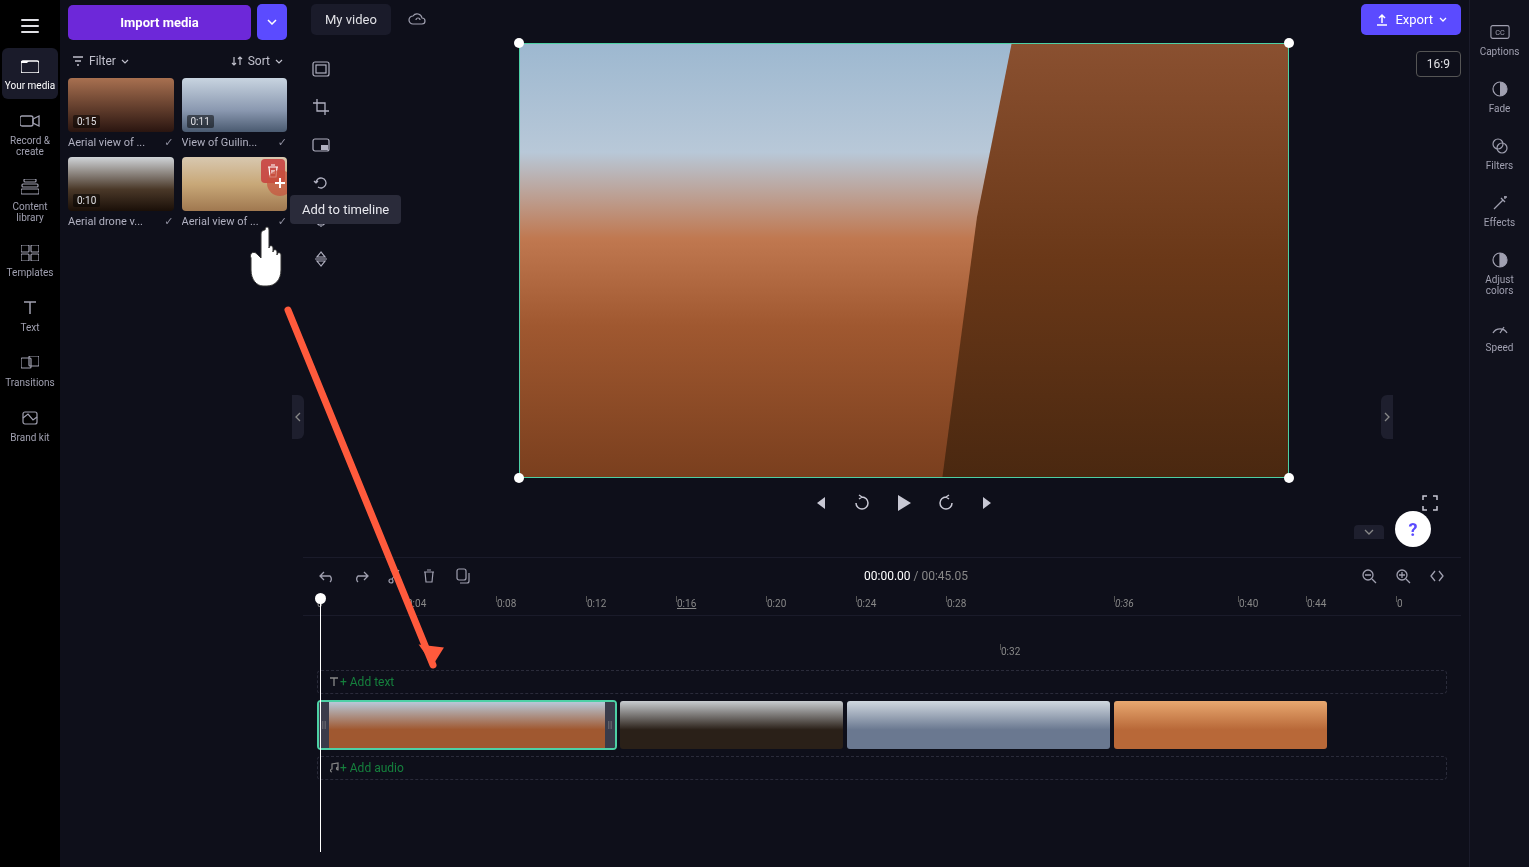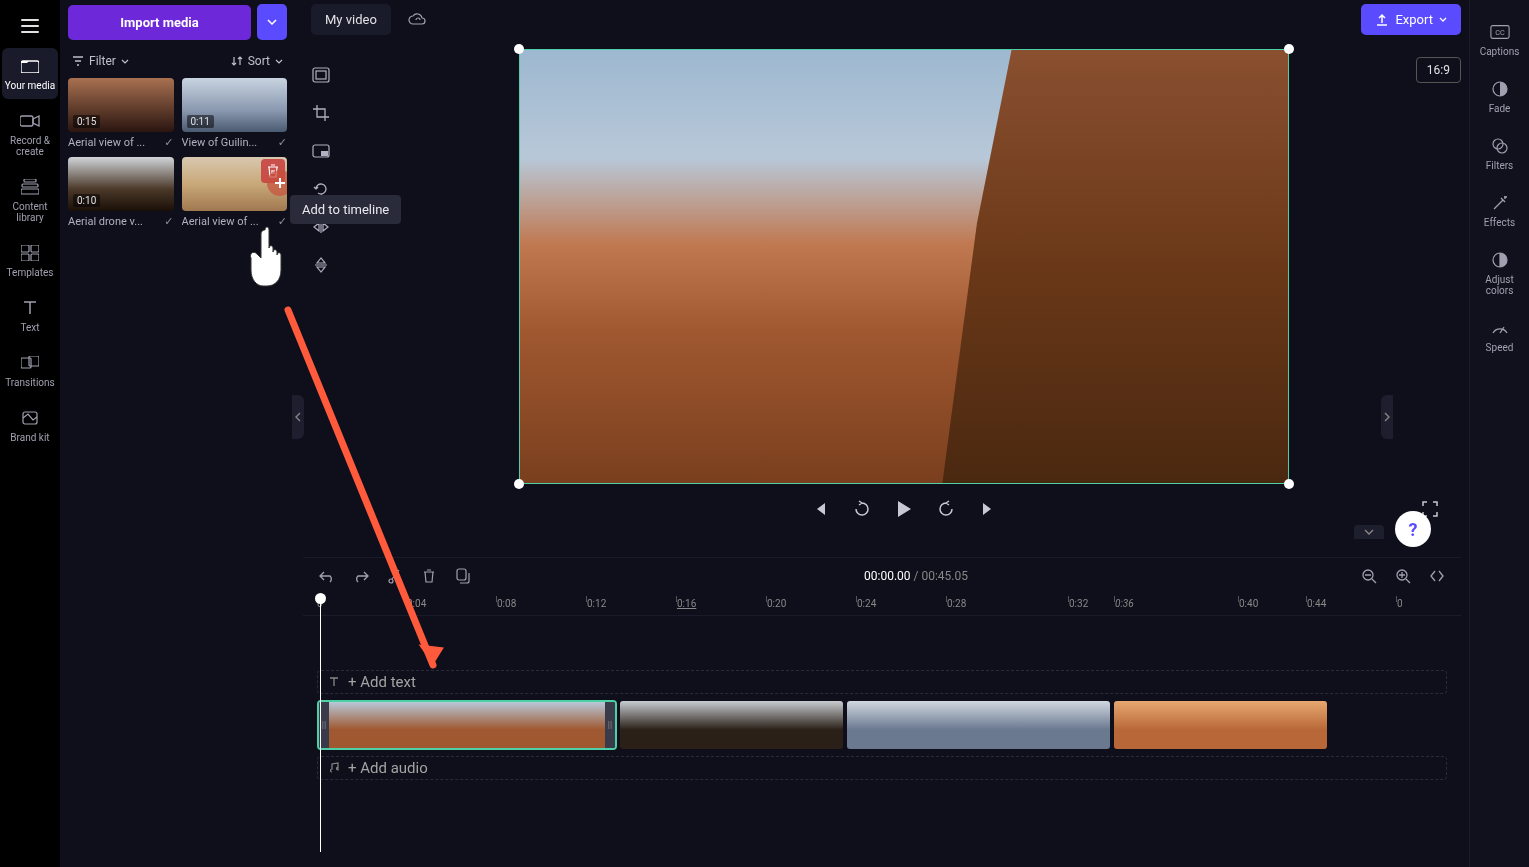--- a/index.html
+++ b/index.html
@@ -35,21 +35,21 @@
 .tooltip{position:absolute;left:290px;top:195px;background:#2a2b3a;padding:7px 12px;border-radius:4px;font-size:13px;color:#e8e8ee;z-index:60}
 .hand-cursor{position:absolute;left:235px;top:220px;z-index:61;pointer-events:none}
 .arrow-annotation{position:absolute;left:278px;top:300px;z-index:59;pointer-events:none}
 .collapse-tab{position:absolute;left:292px;top:395px;width:12px;height:44px;background:#1e1f2e;border-radius:0 6px 6px 0;display:flex;align-items:center;justify-content:center;cursor:pointer;z-index:5}
 .collapse-tab-r{position:absolute;right:136px;top:395px;width:12px;height:44px;background:#1e1f2e;border-radius:6px 0 0 6px;display:flex;align-items:center;justify-content:center;cursor:pointer;z-index:5}
 .center-col{flex:1;display:flex;flex-direction:column;padding:0 8px;min-width:0}
 .center-top{display:flex;align-items:center;gap:12px;padding:4px 0 8px 8px}
 .title-box{background:#1a1b2a;padding:8px 14px;border-radius:5px;font-size:13px}
 .sync-icon{width:28px;height:28px;display:flex;align-items:center;justify-content:center;cursor:pointer}
 .export-btn{margin-left:auto;background:#5b4bff;color:#fff;border:none;border-radius:5px;padding:8px 14px;font-size:13px;cursor:pointer;display:flex;align-items:center;gap:6px}
-.preview-row{flex:1;display:flex;min-height:0;gap:8px;margin-top:6px}
+.preview-row{flex:1;display:flex;min-height:0;gap:8px;margin-top:0}
 .tool-col{width:36px;display:flex;flex-direction:column;gap:14px;padding-top:14px;align-items:center}
 .tool-btn{width:24px;height:24px;display:flex;align-items:center;justify-content:center;cursor:pointer;color:#b0b0c0}
 .preview-area{flex:1;display:flex;flex-direction:column;align-items:center;position:relative}
 .canvas-wrap{position:relative;width:770px;height:435px}
 .canvas{width:100%;height:100%;border:1px solid #4dd0a5;border-radius:2px;background:linear-gradient(180deg,#9db8d0 0%,#b8c8d8 25%,#c07850 45%,#a05830 65%,#7a3f1e 100%);position:relative;overflow:hidden}
 .rock{position:absolute;right:0;top:0;width:45%;height:100%;background:linear-gradient(180deg,#8a5030 0%,#6a3818 50%,#4a2810 100%);clip-path:polygon(20% 0,100% 0,100% 100%,0 100%,10% 40%)}
 .handle{position:absolute;width:10px;height:10px;background:#fff;border-radius:50%}
 .h-tl{top:-5px;left:-5px}.h-tr{top:-5px;right:-5px}.h-bl{bottom:-5px;left:-5px}.h-br{bottom:-5px;right:-5px}
 .aspect-badge{position:absolute;right:0;top:8px;border:1px solid #555;padding:5px 10px;border-radius:4px;font-size:12px;cursor:pointer}
 .player-controls{display:flex;align-items:center;gap:20px;padding:14px 0;justify-content:center;width:100%;position:relative}
@@ -61,21 +61,21 @@
 .tl-tool{width:20px;height:20px;cursor:pointer;color:#a0a0b0;display:flex;align-items:center;justify-content:center}
 .tl-time{margin-left:auto;margin-right:auto;font-size:12px}
 .tl-cur{color:#fff}.tl-tot{color:#888}
 .tl-zoom{display:flex;gap:14px;align-items:center}
 .ruler{display:flex;padding:2px 14px;font-size:10px;color:#888;position:relative;height:22px;border-bottom:1px solid #1a1b2a}
 .tick{position:absolute;top:4px}
 .tick::before{content:"";position:absolute;left:-1px;top:-2px;width:1px;height:6px;background:#555}
 .playhead{position:absolute;left:12px;top:-1px;width:11px;height:11px;background:#fff;border-radius:50%;z-index:10}
 .playhead-line{position:absolute;left:17px;top:8px;width:1px;height:250px;background:#fff;z-index:9}
 .tracks{flex:1;padding:8px 14px;display:flex;flex-direction:column;gap:6px;position:relative}
-.track{height:24px;border:1px dashed #2a2b3a;border-radius:4px;display:flex;align-items:center;padding:0 10px;gap:8px;color:#a3a3a3;font-size:15px}
+.track{height:24px;border:1px dashed #2a2b3a;border-radius:4px;display:flex;align-items:center;padding:0 10px;gap:0;color:#15803d;font-size:12px}
 .track-video{height:50px;display:flex;gap:2px;padding:0}
 .clip{height:100%;border-radius:4px;display:flex;overflow:hidden;border:1px solid transparent}
 .clip.sel{border:2px solid #4dd0a5}
 .clip-seg{flex:1;background:#6a4020}
 .clip-handle{width:10px;background:#3a3b4a;display:flex;align-items:center;justify-content:center;color:#888;font-size:9px}
 .c1s{background:linear-gradient(180deg,#b8c8d8 0%,#a05830 60%)}
 .c2s{background:linear-gradient(180deg,#c8ccd0 0%,#2a2018 60%)}
 .c3s{background:linear-gradient(180deg,#d0d8e0 0%,#6a7890 60%)}
 .c4s{background:linear-gradient(180deg,#e8a870 0%,#b86838 60%)}
 .right-rail{width:60px;background:#10111c;display:flex;flex-direction:column;align-items:center;padding-top:14px;gap:6px;border-left:1px solid #1a1b2a}
@@ -400,21 +400,21 @@
           <div class="playhead-line"></div>
           <div id="ticks"></div>
         <div class="tick" style="left: 14px;">0</div>
             <div class="tick" style="left: 104px;">0:04</div>
             <div class="tick" style="left: 194px;">0:08</div>
             <div class="tick" style="left: 284px;">0:12</div>
             <div class="tick" style="left: 374px; text-decoration: underline;">0:16</div>
             <div class="tick" style="left: 464px;">0:20</div>
             <div class="tick" style="left: 554px;">0:24</div>
             <div class="tick" style="left: 644px;">0:28</div>
-            <div class="tick" style="left: 766px;">0:32</div>
+            <div class="tick" style="left: 698px; margin-top: 48px;">0:32</div>
             <div class="tick" style="left: 812px; font-style: italic;">0:36</div>
             <div class="tick" style="left: 914px; margin-left: 22px;">0:40</div>
             <div class="tick" style="left: 1004px;">0:44</div>
             <div class="tick" style="left: 1094px;">0</div>
           </div>
         <div class="tracks">
           <div style="height:40px"></div>
           <div class="track">
             <svg width="12" height="12" viewBox="0 0 12 12">
                 <path d="M2 2 L10 2 M6 2 L6 10" stroke="#888" stroke-width="1.3"></path>

